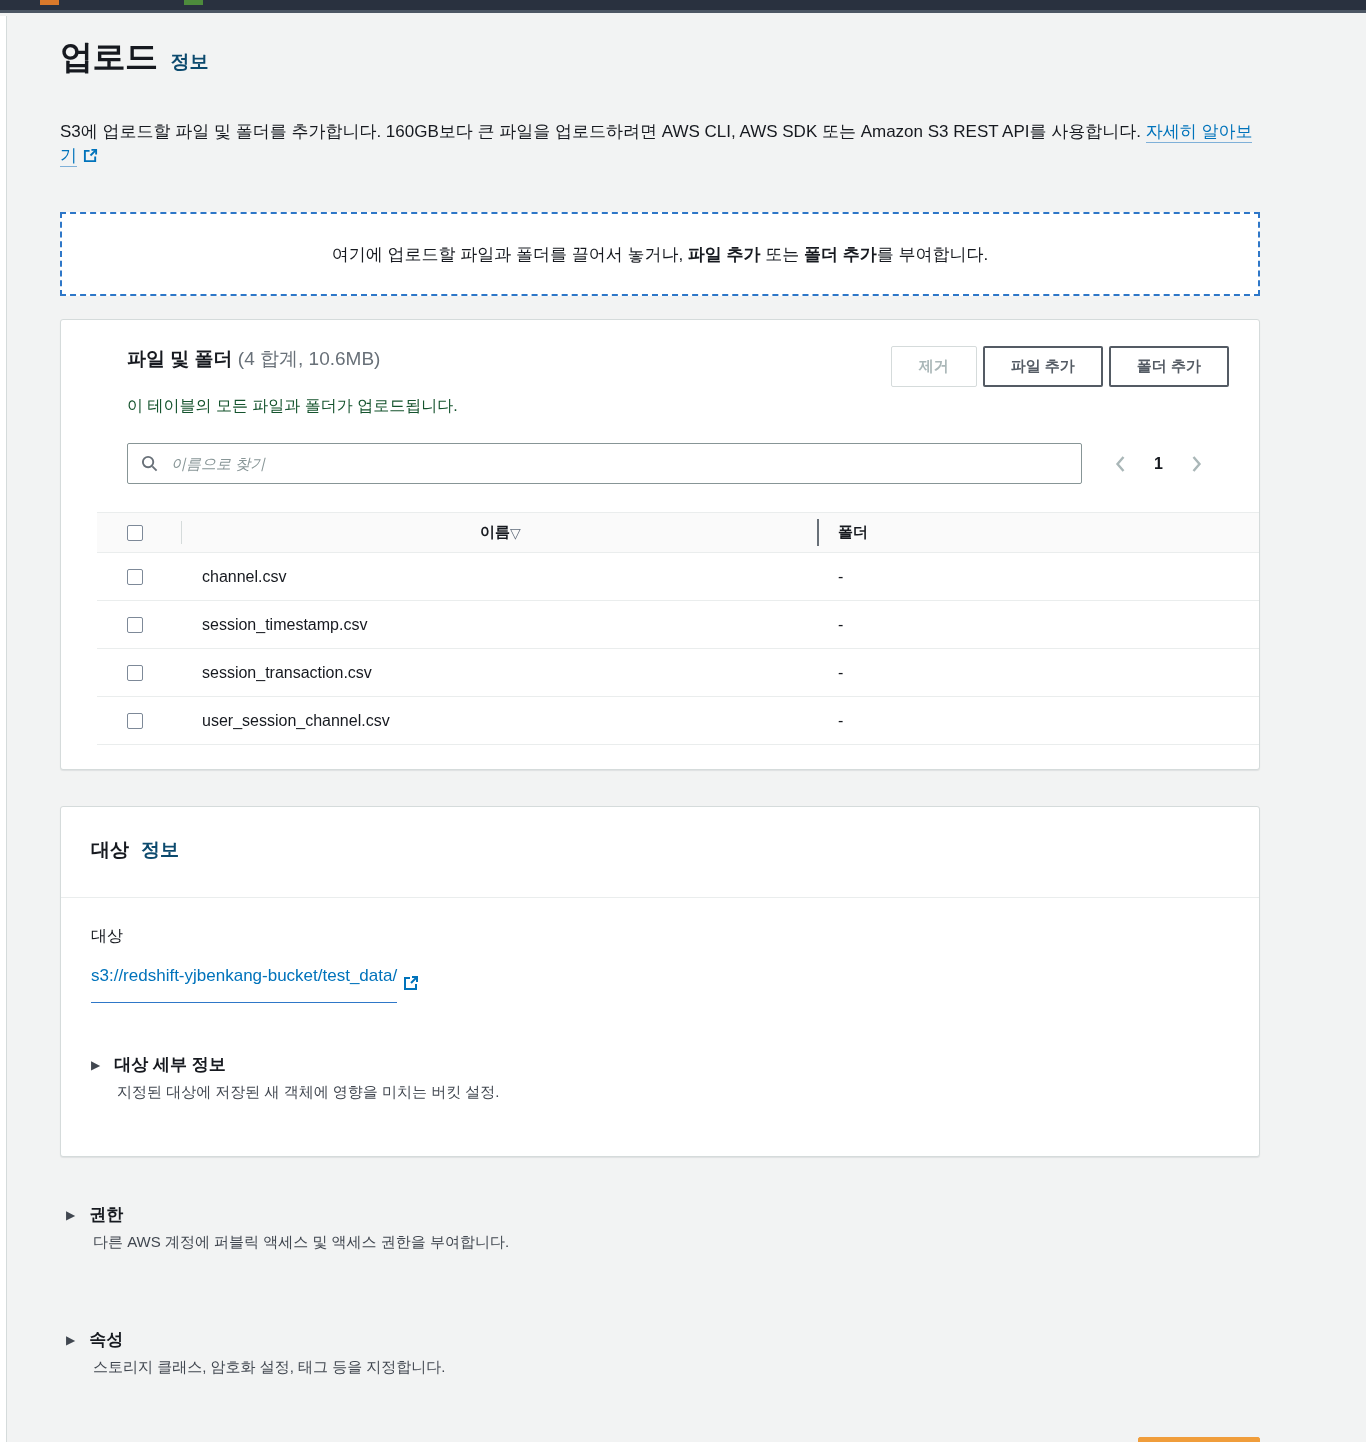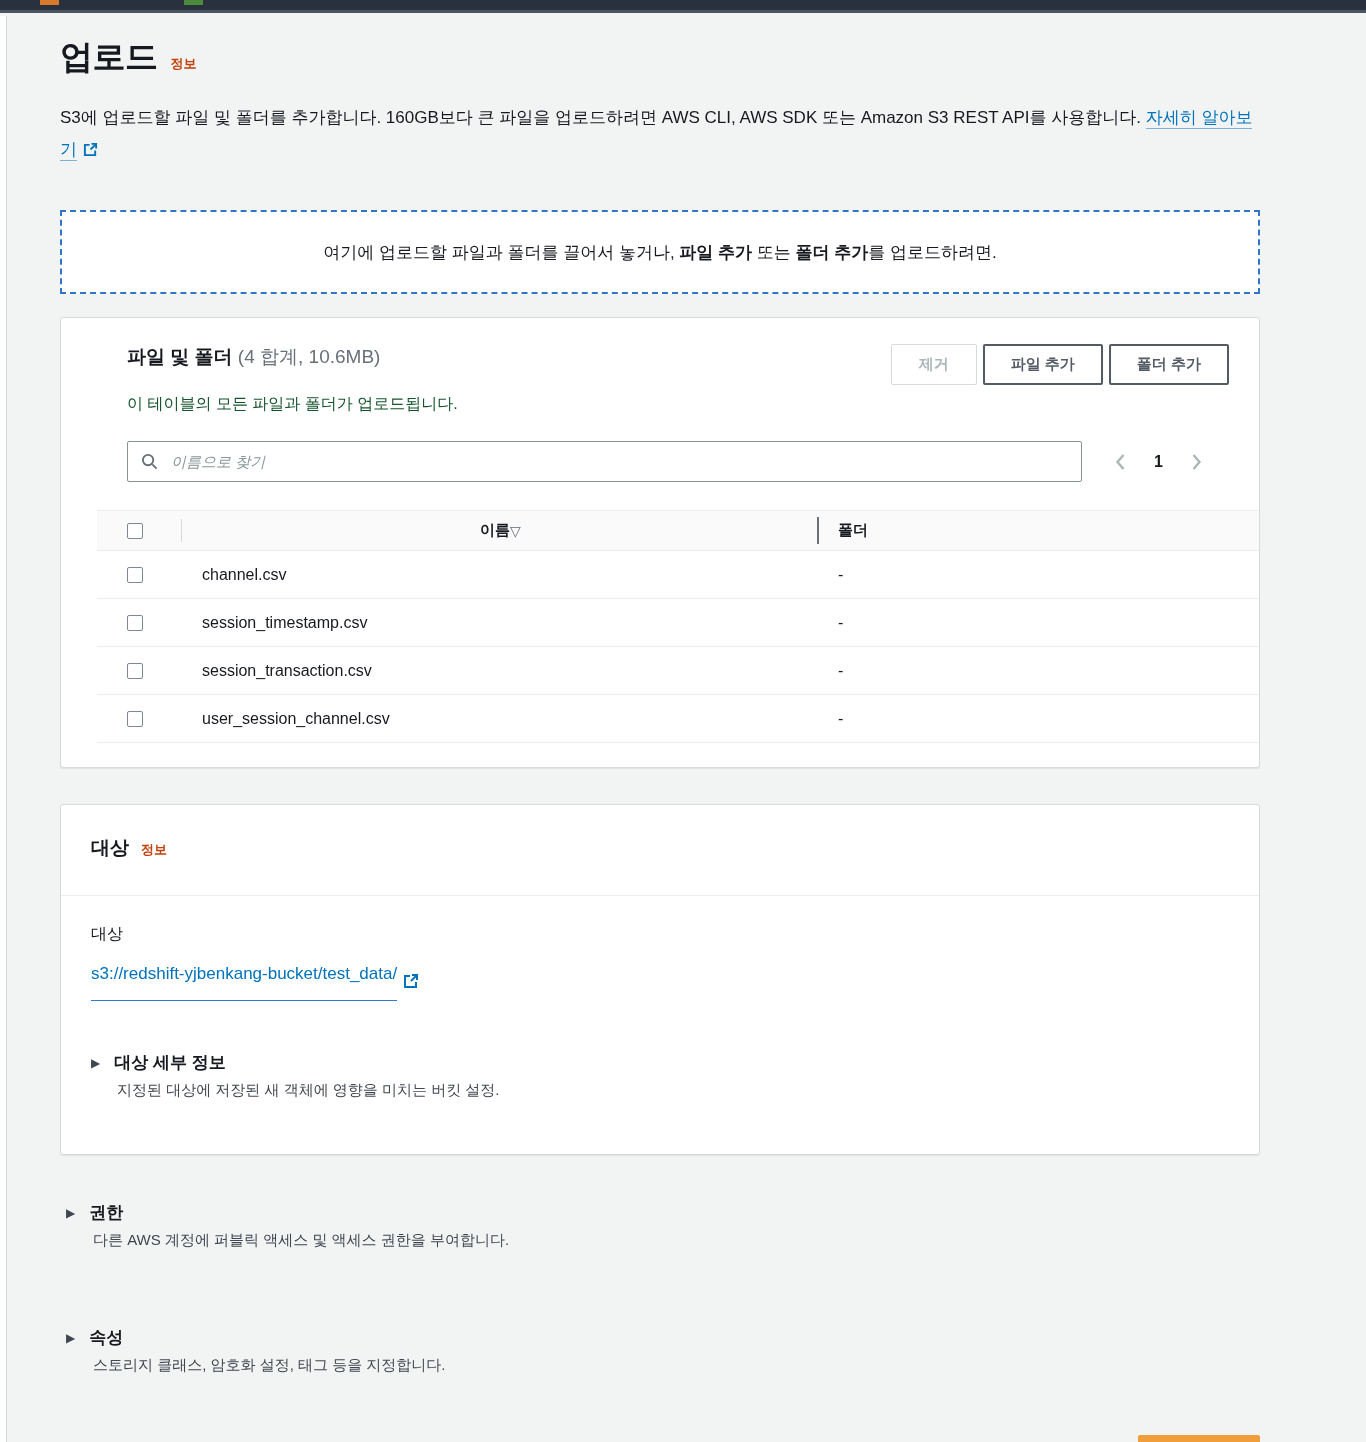--- a/index.html
+++ b/index.html
@@ -15,23 +15,23 @@
   .fav-orange { left:40px; background:#d9792b; }
   .fav-green  { left:184px; background:#4d8b3c; }
   
   .left-rail { position:absolute; left:0; top:16px; bottom:0; width:7px; background:#ffffff; border-right:1px solid #d5dbdb; z-index:2; }
 
   .content { margin-left:60px; width:1200px; }
 
   
   .title-row { margin-top:22px; display:flex; align-items:baseline; gap:13px; }
   .page-title { font-size:33px; font-weight:bold; letter-spacing:-0.5px; }
-  .info-link { color:#c2410c; font-size:13px; font-weight:bold; text-decoration:none; cursor:pointer; }
-
-  .page-desc { margin-top:22px; font-size:17px; line-height:32px; }
+  .info-link { color:#0c4a6e; font-size:19px; font-weight:bold; text-decoration:none; cursor:pointer; }
+
+  .page-desc { margin-top:40px; font-size:17px; line-height:24px; }
   .text-link { color:#0073bb; cursor:pointer; border-bottom:1px solid #7fb0d8; padding-bottom:1px; }
   .ext-icon { display:inline-block; vertical-align:-2px; margin-left:6px; }
 
   
   .dropzone { margin-top:42px; height:84px; background:#ffffff; border:2px dashed #2e77c8;
               display:flex; align-items:center; justify-content:center; font-size:17px; }
   .dropzone b { font-weight:bold; }
 
   
   .card { background:#ffffff; border:1px solid #d5dbdb; border-radius:3px; box-shadow:0 1px 1px rgba(0,28,36,.08); }
@@ -119,21 +119,21 @@
     <span>S3에 업로드할 파일 및 폴더를 추가합니다. 160GB보다 큰 파일을 업로드하려면 AWS CLI, AWS SDK 또는 Amazon S3 REST API를 사용합니다.</span>
     <span class="text-link">자세히 알아보기</span><span class="ext-icon"><svg width="15" height="15" viewBox="0 0 16 16" fill="none" stroke="#0073bb" stroke-width="2">
           <path d="M13 9v5H2V3h5"></path>
           <path d="M9 2h5v5"></path>
           <path d="M14 2L8 8"></path>
         </svg></span>
   </div>
 
   <div class="dropzone">
     <span>
-      <span>여기에 업로드할 파일과 폴더를 끌어서 놓거나, </span><b>파일 추가</b><span> 또는 </span><b>폴더 추가</b><span>를 업로드하려면.</span>
+      <span>여기에 업로드할 파일과 폴더를 끌어서 놓거나, </span><b>파일 추가</b><span> 또는 </span><b>폴더 추가</b><span>를 부여합니다.</span>
     </span>
   </div>
 
   <div class="card files-card">
     <div class="files-card-head">
       <div class="card-title-row">
         <div class="card-title">
           <span>파일 및 폴더</span>
           <span class="count">(4 합계, 10.6MB)</span>
         </div>

